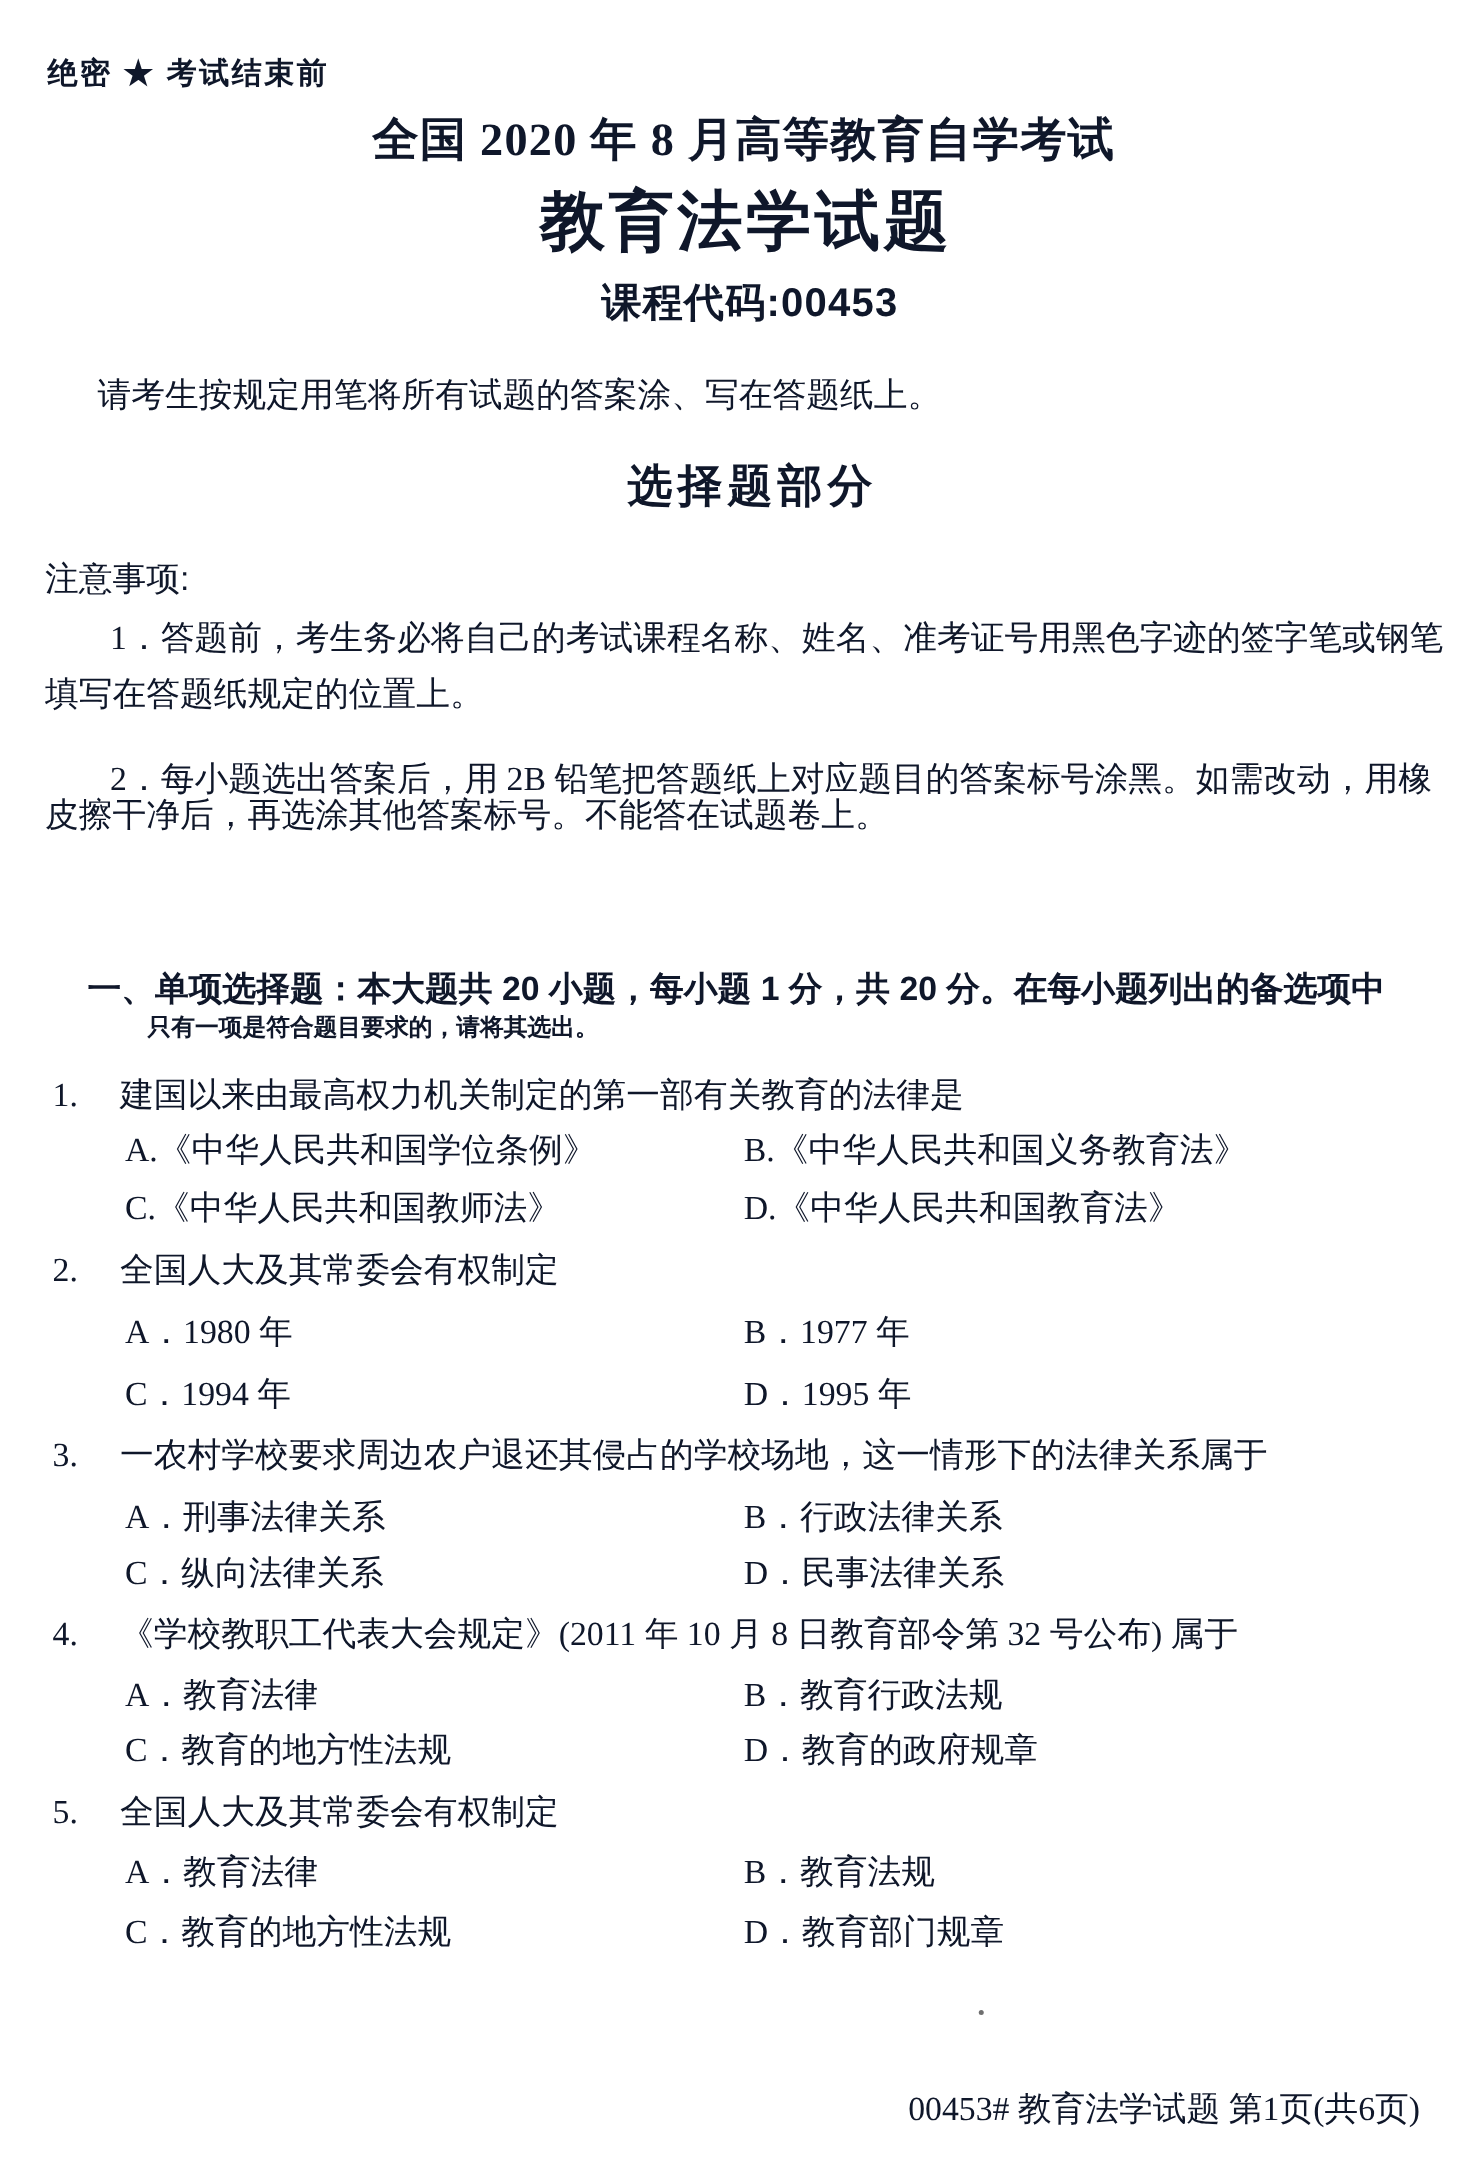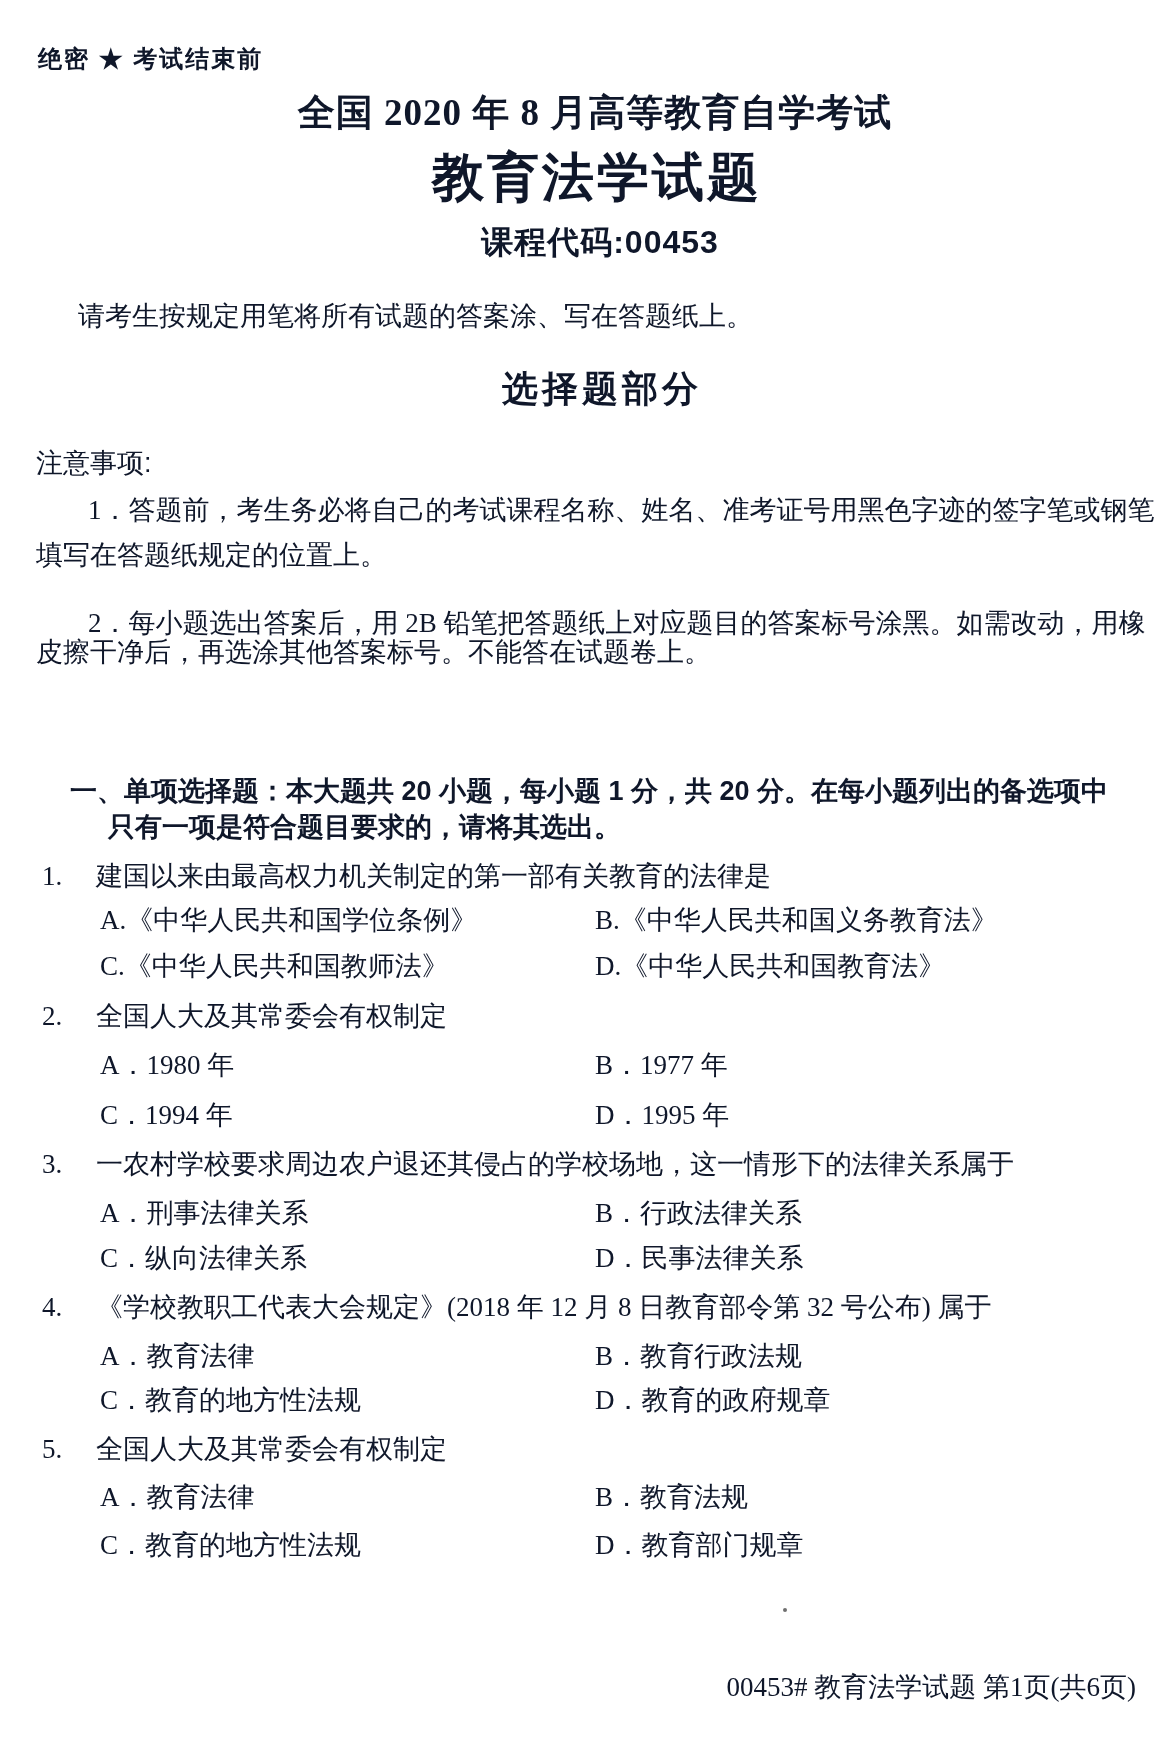--- a/index.html
+++ b/index.html
@@ -20,21 +20,21 @@
   .paper-title{left:0;width:1194px;top:150px;text-align:center;font-size:52px;letter-spacing:3px;}
   .course-code{left:0;width:1200px;top:226px;text-align:center;font-size:32px;letter-spacing:1px;}
   .instruction{left:78px;top:302px;}
   .part-heading{left:0;width:1204px;top:370px;text-align:center;font-size:36px;letter-spacing:4px;}
   .notes-heading{left:36px;top:449px;font-family:"Liberation Sans", sans-serif;font-size:27px;}
   .note-1a{left:88px;top:496px;}
   .note-1b{left:36px;top:541px;}
   .note-2a{left:88px;top:589px;margin-top:20px;}
   .note-2b{left:36px;top:638px;}
   .sec1-l1{left:38px;top:777px;font-size:27px;margin-left:32px;}
-  .sec1-l2{left:108px;top:813px;font-size:27px;text-align:center;}
+  .sec1-l2{left:118px;top:813px;font-size:19px;text-align:center;}
   .qnum{font-size:27px;}
   .qstem{font-size:27px;}
   .opt{font-size:27px;}
   .col-a{left:100px;}
   .col-b{left:595px;}
   .num-col{left:42px;}
   .stem-col{left:96px;}
   .footer{left:16px;width:1120px;top:1673px;text-align:right;font-size:27px;}
   .stray{left:783px;top:1608px;width:4px;height:4px;background:#6f6f6f;border-radius:50%;}
 </style>
@@ -78,21 +78,21 @@
   <div class="abs opt col-b" style="top:1101px">D．1995 年</div>
 
   <div class="abs qnum num-col" style="top:1150px">3.</div>
   <div class="abs qstem stem-col" style="top:1150px">一农村学校要求周边农户退还其侵占的学校场地，这一情形下的法律关系属于</div>
   <div class="abs opt col-a" style="top:1199px">A．刑事法律关系</div>
   <div class="abs opt col-b" style="top:1199px">B．行政法律关系</div>
   <div class="abs opt col-a" style="top:1244px">C．纵向法律关系</div>
   <div class="abs opt col-b" style="top:1244px">D．民事法律关系</div>
 
   <div class="abs qnum num-col" style="top:1293px">4.</div>
-  <div class="abs qstem stem-col" style="top:1293px">《学校教职工代表大会规定》(2018 年 12 月 8 日教育部令第 32 号公布) 属于</div>
+  <div class="abs qstem stem-col" style="top:1293px">《学校教职工代表大会规定》(2011 年 10 月 8 日教育部令第 32 号公布) 属于</div>
   <div class="abs opt col-a" style="top:1342px">A．教育法律</div>
   <div class="abs opt col-b" style="top:1342px">B．教育行政法规</div>
   <div class="abs opt col-a" style="top:1386px">C．教育的地方性法规</div>
   <div class="abs opt col-b" style="top:1386px">D．教育的政府规章</div>
 
   <div class="abs qnum num-col" style="top:1435px">5.</div>
   <div class="abs qstem stem-col" style="top:1435px">全国人大及其常委会有权制定</div>
   <div class="abs opt col-a" style="top:1483px">A．教育法律</div>
   <div class="abs opt col-b" style="top:1483px">B．教育法规</div>
   <div class="abs opt col-a" style="top:1531px">C．教育的地方性法规</div>

